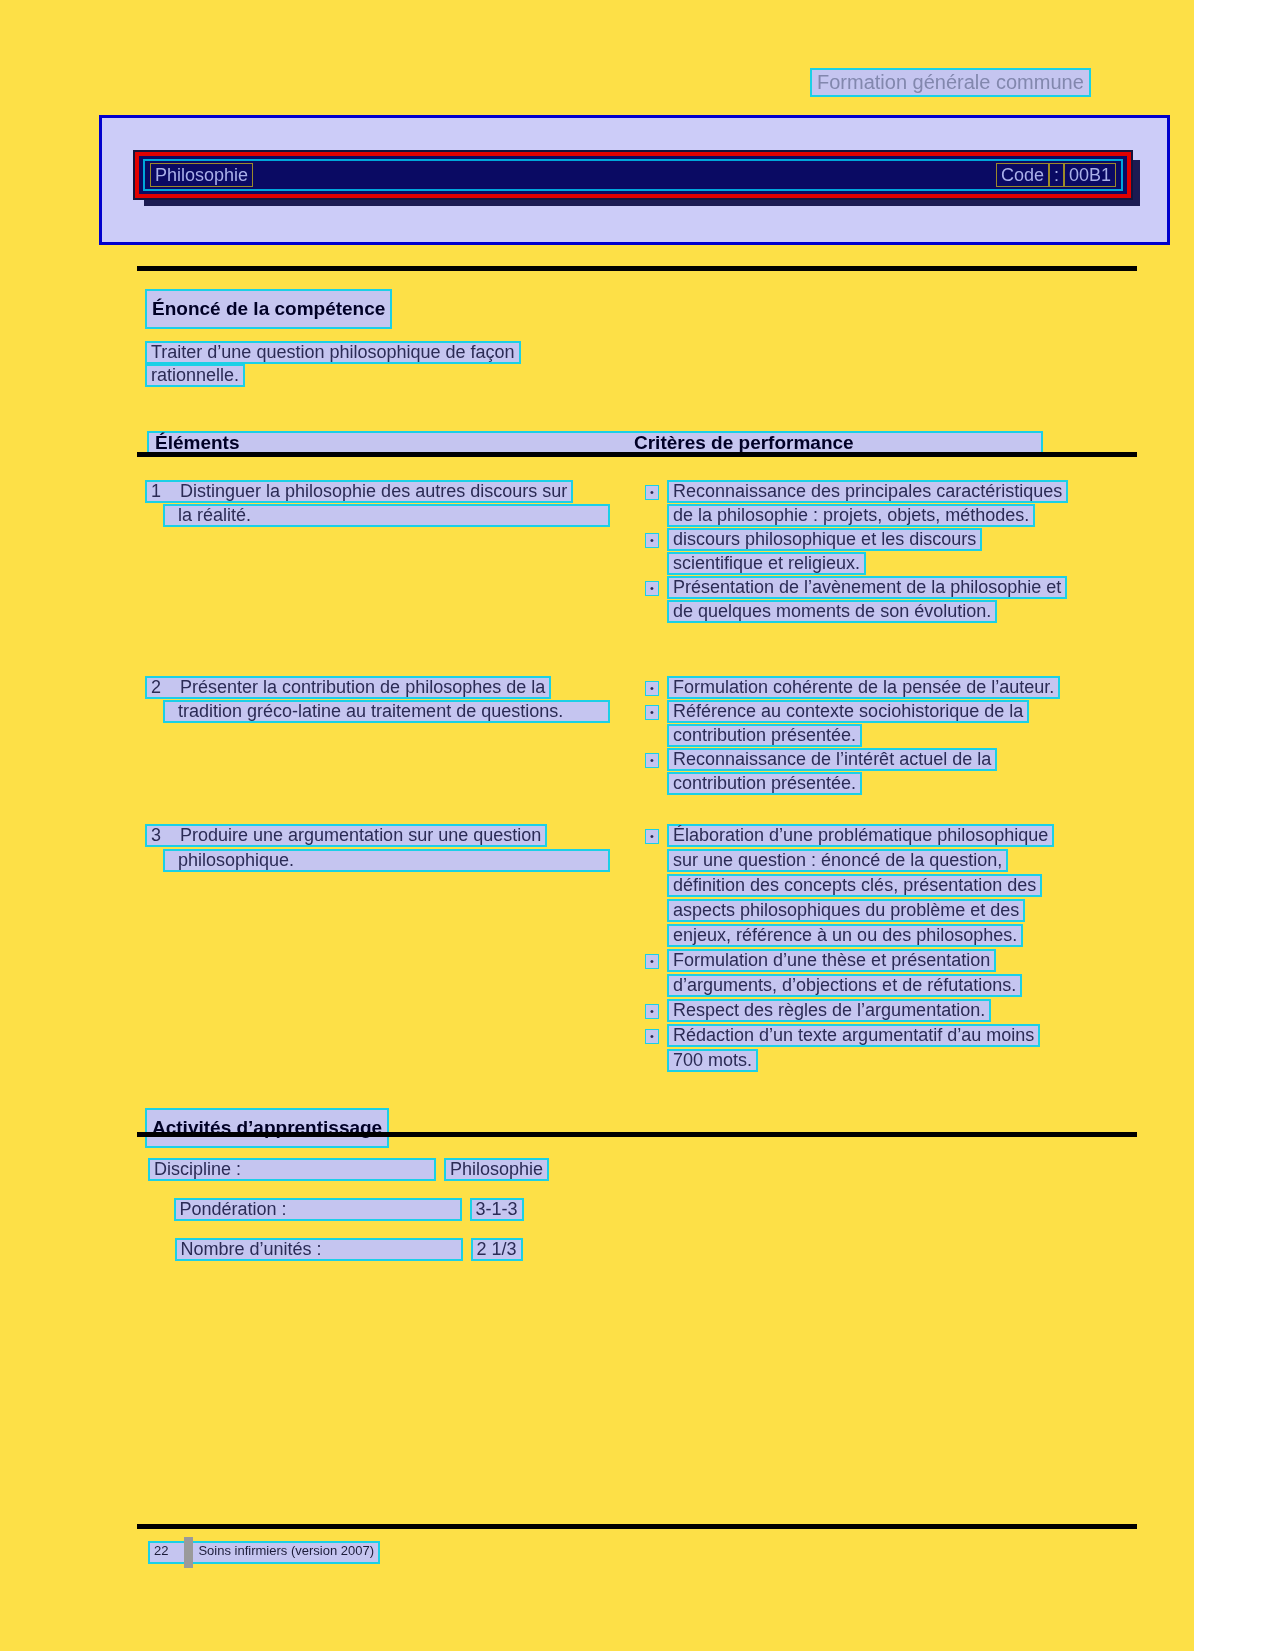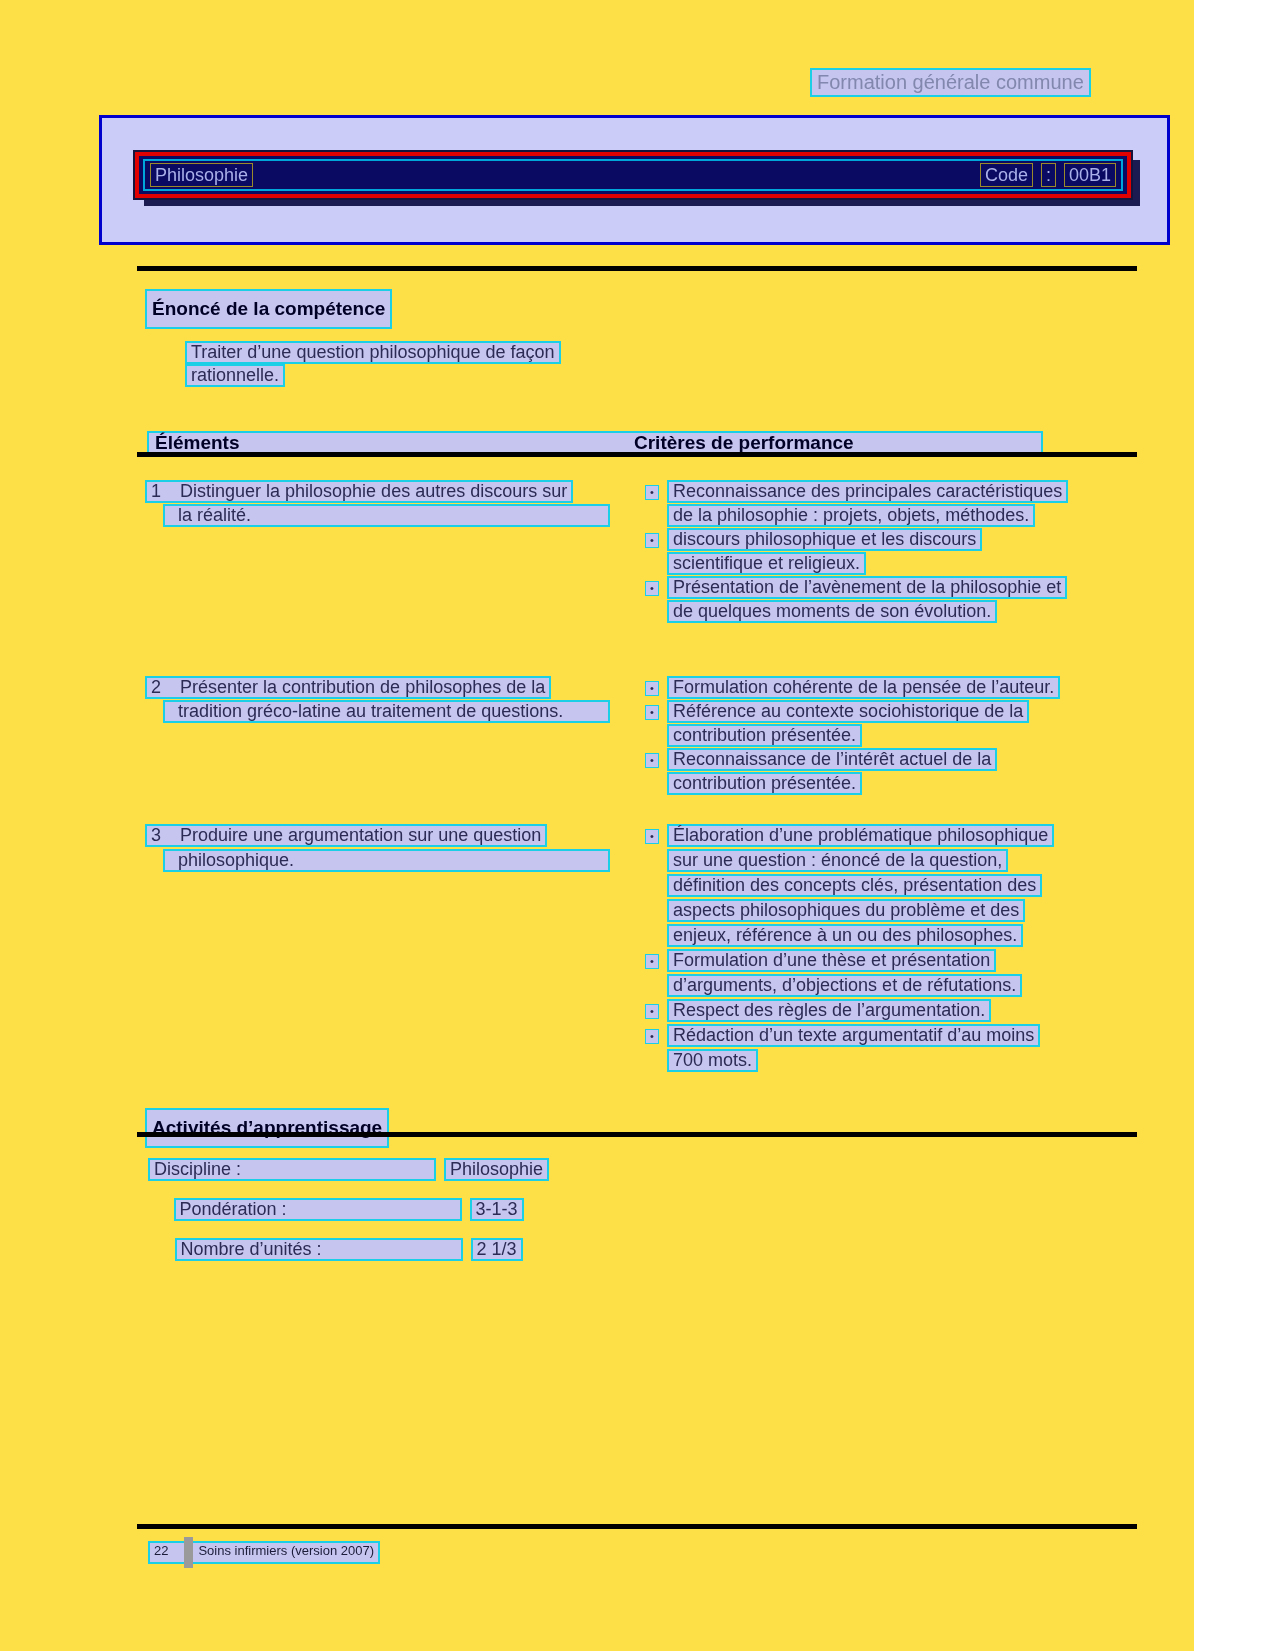--- a/index.html
+++ b/index.html
@@ -20,21 +20,21 @@
   .panel{position:absolute;left:99px;top:115px;width:1071px;height:130px;
          box-sizing:border-box;background:var(--panel);border:3px solid var(--panelborder);}
   .navybar{position:absolute;left:135px;top:152px;width:996px;height:46px;
            box-sizing:border-box;background:var(--navy);border:4px solid var(--red);
            outline:2px solid #14143c;box-shadow:9px 8px 0 #1b1b52;}
   .linebox{position:absolute;left:4px;right:4px;top:3px;bottom:3px;
            border:2px solid #00a6da;display:flex;justify-content:space-between;
            align-items:center;padding:0 5px;}
   .wbox{display:inline-block;border:1px solid var(--olive);padding:0 4px;
         color:var(--bannertext);font-size:18px;line-height:22px;}
-  .codegrp{display:flex;gap:8px;align-items:center;}
+  .codegrp{display:flex;gap:0;align-items:center;}
 
   
   .striprow{position:absolute;box-sizing:border-box;height:23px;
             background:var(--lav);border:2px solid var(--cyan);}
   .striprow span{position:absolute;top:0;line-height:19px;font-size:19px;
                  font-weight:bold;color:var(--head);white-space:nowrap;}
   .objstd{left:147px;top:246px;width:590px;}
   .objstd span{font-style:italic;font-size:20px;}
   .objstd .s1{left:6px;} .objstd .s2{left:471px;}
   .tblhead{left:147px;top:431px;width:896px;}
@@ -45,21 +45,21 @@
   .hbox{position:absolute;display:inline-block;padding:8px 5px;font-size:19px;
         font-weight:bold;color:var(--head);background:var(--lav);
         border:2px solid var(--cyan);line-height:20px;white-space:nowrap;}
 
   
   .line{display:table;box-sizing:border-box;height:23px;line-height:19px;
         padding:0 4px;font-size:18px;color:var(--ink);background:var(--lav);
         border:2px solid var(--cyan);margin-bottom:1px;white-space:nowrap;}
 
   .freetext{position:absolute;left:145px;top:341px;}
-  .freetext .line{margin-bottom:0;margin-left:40px;}
+  .freetext .line{margin-bottom:0;}
 
   
   .trow{position:absolute;left:145px;width:1005px;}
   .tleft{position:absolute;left:0;top:0;width:465px;}
   .tright{position:absolute;left:493px;top:0;width:490px;}
   .eline{display:flex;width:max-content;max-width:100%;}
   .enum{width:29px;flex:none;}
   .cont{display:block;width:calc(100% - 18px);margin-left:18px;padding-left:13px;}
   .crit{display:flex;align-items:flex-start;}
   .bullet{flex:none;box-sizing:border-box;margin-left:7px;margin-top:5px;width:14px;

